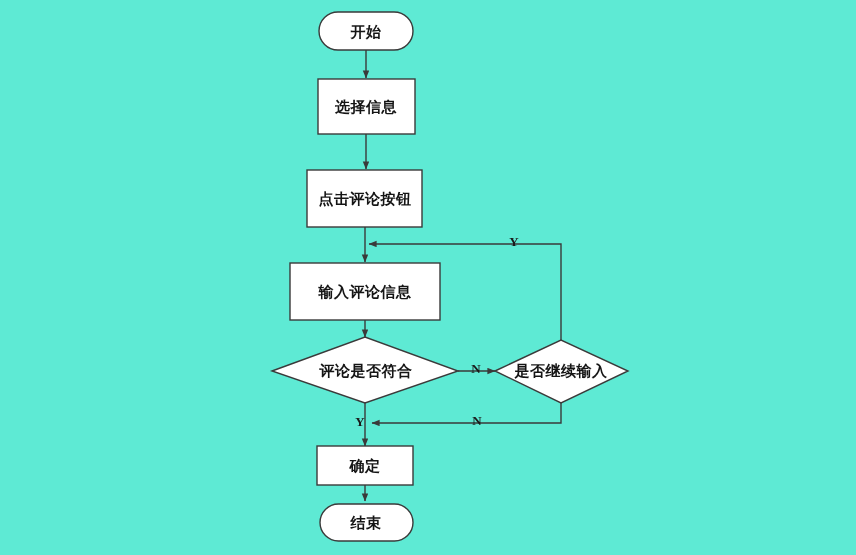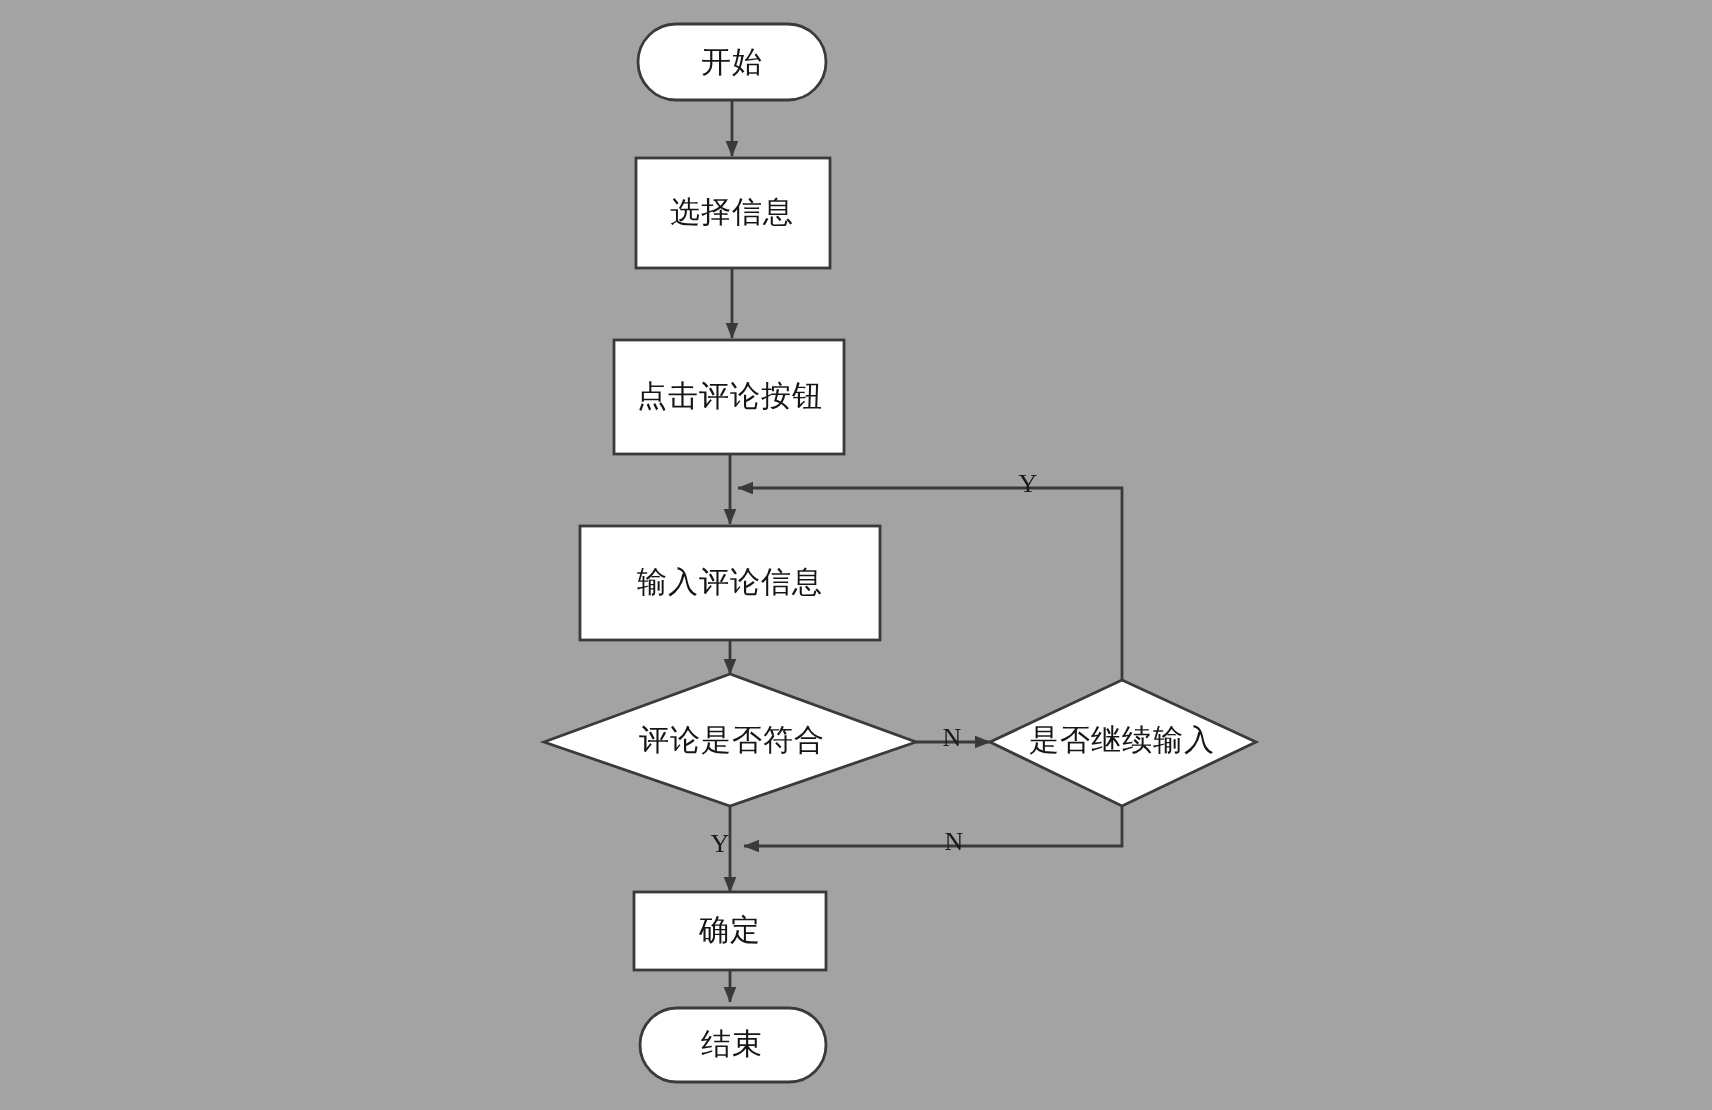--- a/index.html
+++ b/index.html
@@ -7,22 +7,23 @@
     padding: 0;
     background: #ffffff;
   }
   body {
     font-family: "Liberation Sans", "DejaVu Sans", sans-serif;
   }
   #canvas {
     position: relative;
     width: 856px;
     height: 555px;
-    background: #a3a3a3;
+    background: #5eead4;
     overflow: hidden;
+    font-weight: bold;
   }
   #flow-svg {
     position: absolute;
     left: 0;
     top: 0;
     width: 856px;
     height: 555px;
   }
   .shape-stroke {
     fill: #ffffff;

